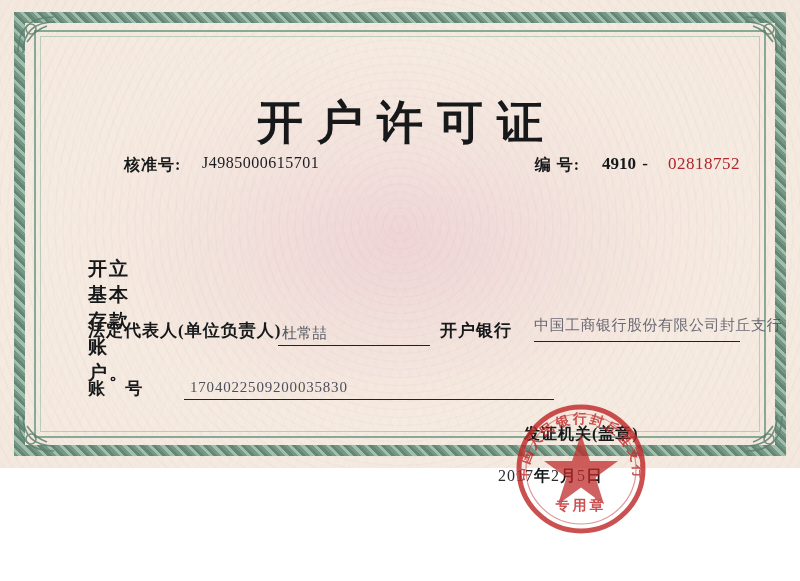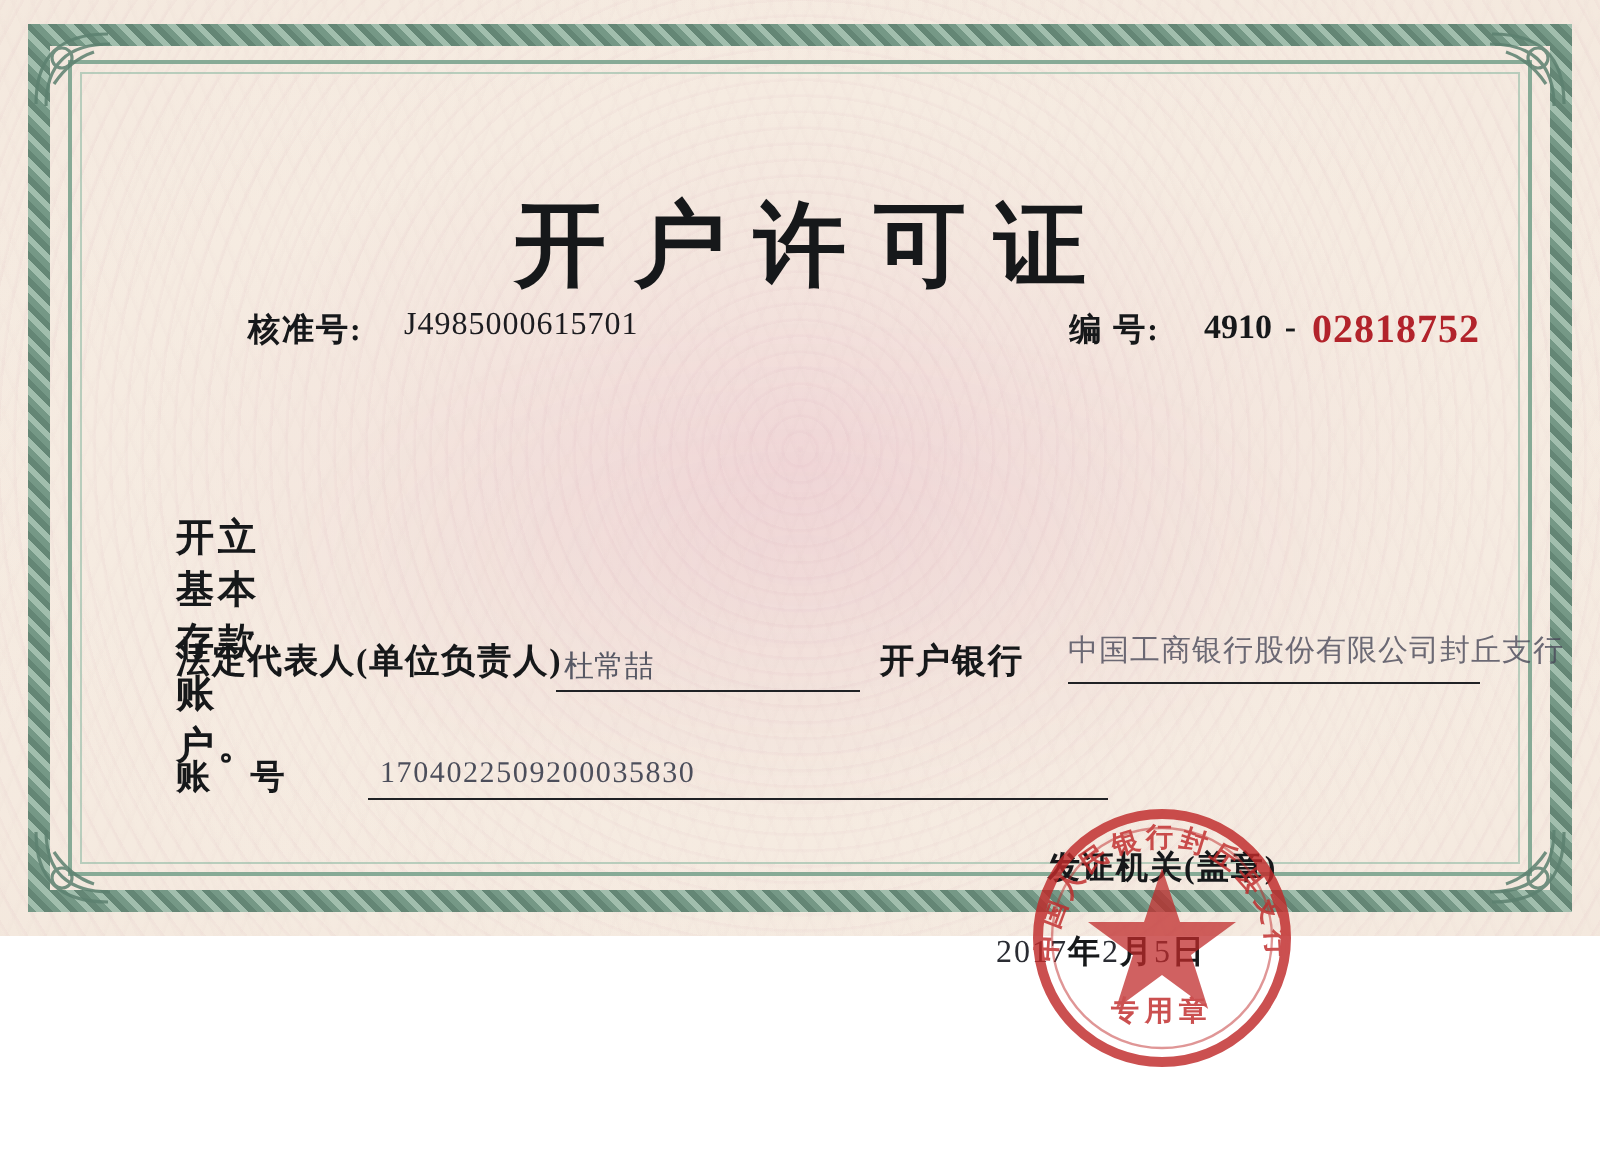--- a/index.html
+++ b/index.html
@@ -127,22 +127,22 @@
     font-size: 17px;
     color: #16181a;
   }
   #serial-dash {
     position: absolute; right: 92px; top: 0;
     font-size: 17px; color: #16181a; font-weight: bold;
   }
   #serial-number {
     position: absolute; right: 0; top: 0;
     font-family: "Liberation Serif", "DejaVu Serif", serif;
-    font-weight: bold;
-    font-size: 20px;
+    font-weight: normal;
+    font-size: 17px;
     letter-spacing: .5px;
     color: #b2232b;
   }
 
   
   #row-body1 {
     position: absolute;
     left: 38px; top: 164px; right: 10px;
     height: 30px;
   }

